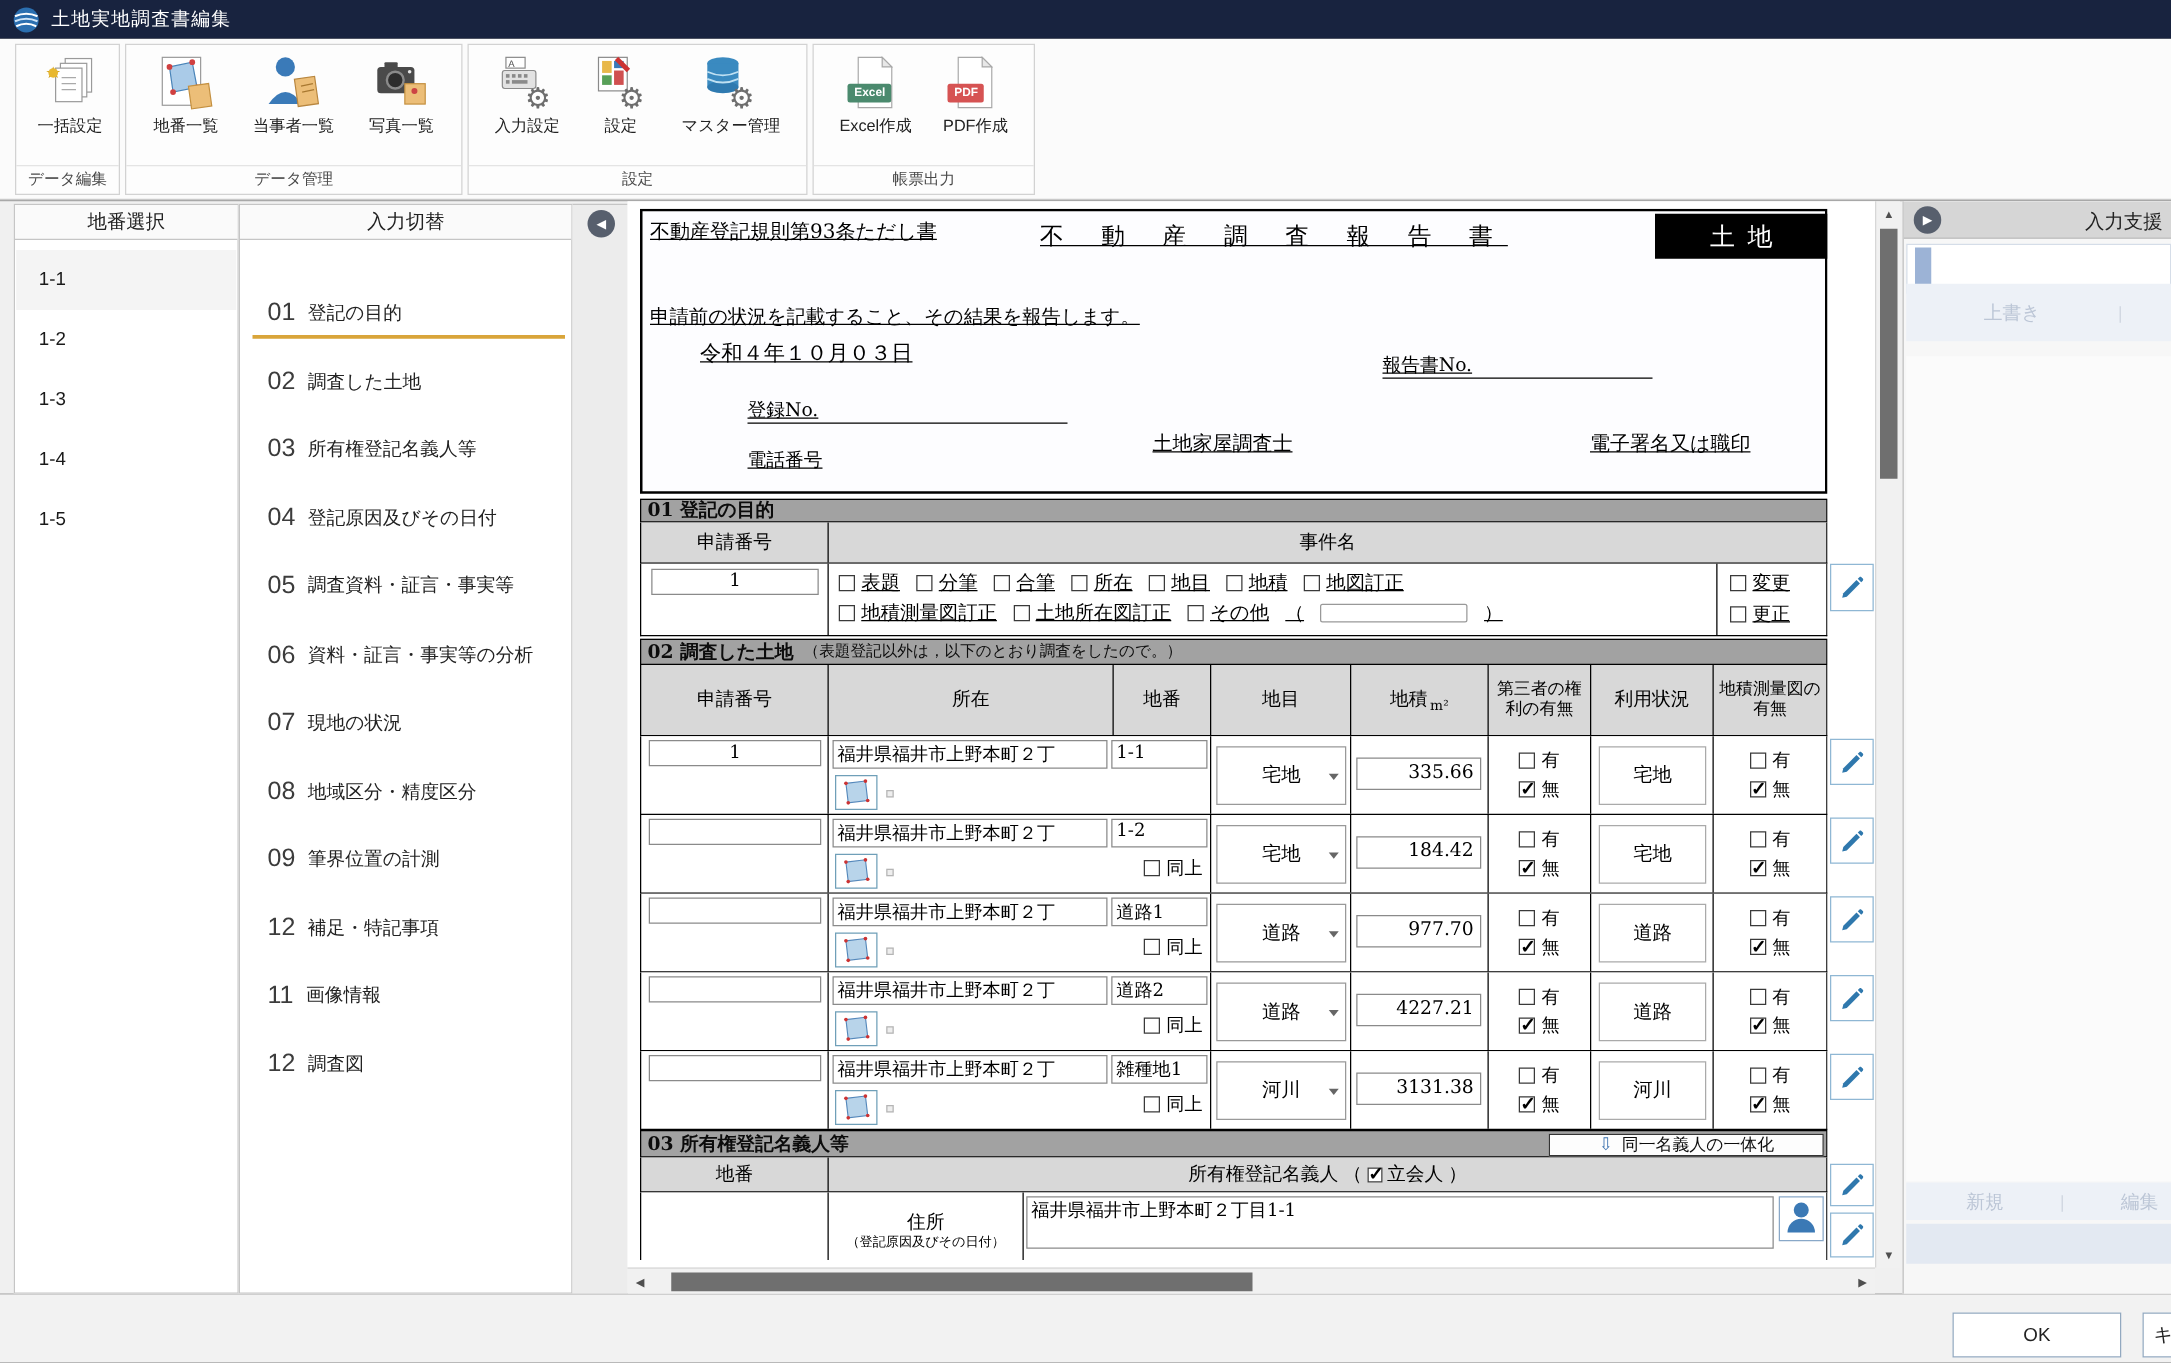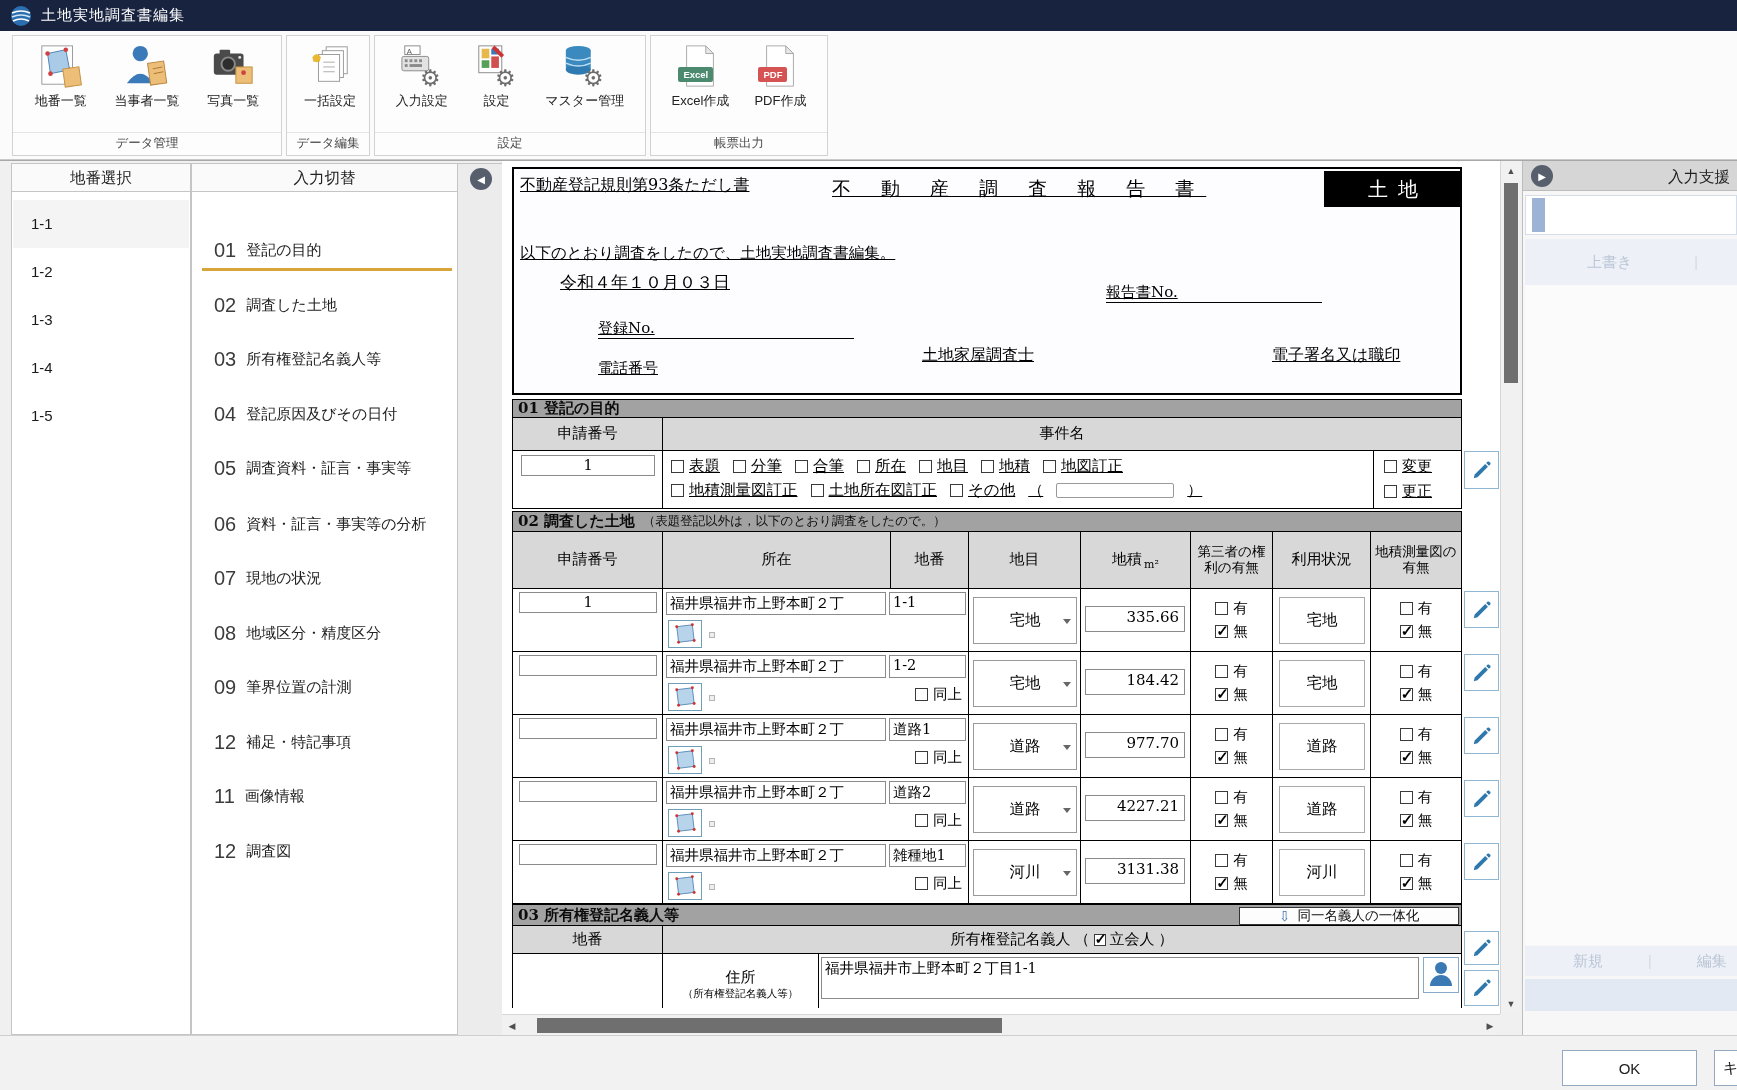--- a/index.html
+++ b/index.html
@@ -124,85 +124,85 @@
     <svg class="logo" width="22" height="22" viewBox="0 0 22 22">
       <circle cx="11" cy="11" r="10" fill="#2b6fb0"></circle>
       <path d="M2 8 Q11 4 20 8" stroke="#fff" stroke-width="1.6" fill="none"></path>
       <path d="M2 12 Q11 8 20 12" stroke="#cfe4f7" stroke-width="1.6" fill="none"></path>
       <path d="M3 16 Q11 12 19 16" stroke="#fff" stroke-width="1.6" fill="none"></path>
     </svg>
     <span class="ttl">土地実地調査書編集</span>
   </div>
 
   <div class="toolbar">
-
-    <div class="tb-group" style="width:270px">
-      <div class="tb-btnrow">
-        <div class="tb-btn">
-          <span class="tb-ico">
-            <svg width="46" height="46" viewBox="0 0 48 48">
-              <rect x="4" y="3" width="32" height="40" fill="#fff" stroke="#9a9a9a"></rect>
-              <polygon points="10,11 29,7 33,28 13,32" fill="#aacbe8" stroke="#4a84b8"></polygon>
-              <circle cx="10" cy="11" r="2.4" fill="#d04040"></circle>
-                <circle cx="29" cy="7" r="2.4" fill="#d04040"></circle>
-              <circle cx="33" cy="28" r="2.4" fill="#d04040"></circle>
-                <circle cx="13" cy="32" r="2.4" fill="#d04040"></circle>
-              <rect x="27" y="26" width="17" height="19" fill="#ecbe78" stroke="#c49040" transform="rotate(-8 35 35)"></rect>
-            </svg>
-          </span>
-          <span class="tb-lbl">地番一覧</span>
-        </div>
-        <div class="tb-btn">
-          <span class="tb-ico">
-            <svg width="46" height="46" viewBox="0 0 48 48">
-              <circle cx="17" cy="11" r="8" fill="#3a7ab8"></circle>
-              <path d="M3 42 Q17 22 31 42 Z" fill="#3a7ab8"></path>
-              <rect x="26" y="20" width="17" height="23" fill="#ecbe78" stroke="#b8863f" transform="rotate(-8 34 31)"></rect>
-              <line x1="30" y1="27" x2="40" y2="25" stroke="#a87830"></line>
-              <line x1="31" y1="32" x2="41" y2="30" stroke="#a87830"></line>
-            </svg>
-          </span>
-          <span class="tb-lbl">当事者一覧</span>
-        </div>
-        <div class="tb-btn">
-          <span class="tb-ico">
-            <svg width="46" height="46" viewBox="0 0 48 48">
-              <rect x="10" y="7" width="11" height="7" rx="1" fill="#4a4a4a"></rect>
-              <rect x="4" y="11" width="31" height="22" rx="3" fill="#4a4a4a"></rect>
-              <circle cx="19" cy="22" r="7" fill="#2d2d2d" stroke="#8a8a8a" stroke-width="2"></circle>
-              <circle cx="31" cy="15" r="1.5" fill="#e8e8e8"></circle>
-              <rect x="27" y="25" width="17" height="17" fill="#ecbe78" stroke="#c49040"></rect>
-              <circle cx="35" cy="31" r="2.5" fill="#cc4444"></circle>
-            </svg>
-          </span>
-          <span class="tb-lbl">写真一覧</span>
-        </div>
-      </div>
-      <div class="tb-cap">データ管理</div>
-    </div>
 
     <div class="tb-group" style="width:84px">
       <div class="tb-btnrow">
         <div class="tb-btn">
           <span class="tb-ico">
             <svg width="46" height="46" viewBox="0 0 48 48">
               <rect x="20" y="4" width="22" height="28" fill="#fff" stroke="#9a9a9a"></rect>
               <rect x="16" y="8" width="22" height="28" fill="#fff" stroke="#9a9a9a"></rect>
               <rect x="12" y="12" width="22" height="28" fill="#fff" stroke="#9a9a9a"></rect>
               <line x1="17" y1="20" x2="29" y2="20" stroke="#aaa"></line>
               <line x1="17" y1="25" x2="29" y2="25" stroke="#aaa"></line>
               <line x1="17" y1="30" x2="29" y2="30" stroke="#aaa"></line>
               <path d="M10 12 L13 19 L6 15 L14 15 L7 19 Z" fill="#e8b830" stroke="#d0a020"></path>
               <circle cx="10" cy="16" r="4" fill="#e8b830"></circle>
             </svg>
           </span>
           <span class="tb-lbl">一括設定</span>
         </div>
       </div>
       <div class="tb-cap">データ編集</div>
+    </div>
+
+    <div class="tb-group" style="width:270px">
+      <div class="tb-btnrow">
+        <div class="tb-btn">
+          <span class="tb-ico">
+            <svg width="46" height="46" viewBox="0 0 48 48">
+              <rect x="4" y="3" width="32" height="40" fill="#fff" stroke="#9a9a9a"></rect>
+              <polygon points="10,11 29,7 33,28 13,32" fill="#aacbe8" stroke="#4a84b8"></polygon>
+              <circle cx="10" cy="11" r="2.4" fill="#d04040"></circle>
+                <circle cx="29" cy="7" r="2.4" fill="#d04040"></circle>
+              <circle cx="33" cy="28" r="2.4" fill="#d04040"></circle>
+                <circle cx="13" cy="32" r="2.4" fill="#d04040"></circle>
+              <rect x="27" y="26" width="17" height="19" fill="#ecbe78" stroke="#c49040" transform="rotate(-8 35 35)"></rect>
+            </svg>
+          </span>
+          <span class="tb-lbl">地番一覧</span>
+        </div>
+        <div class="tb-btn">
+          <span class="tb-ico">
+            <svg width="46" height="46" viewBox="0 0 48 48">
+              <circle cx="17" cy="11" r="8" fill="#3a7ab8"></circle>
+              <path d="M3 42 Q17 22 31 42 Z" fill="#3a7ab8"></path>
+              <rect x="26" y="20" width="17" height="23" fill="#ecbe78" stroke="#b8863f" transform="rotate(-8 34 31)"></rect>
+              <line x1="30" y1="27" x2="40" y2="25" stroke="#a87830"></line>
+              <line x1="31" y1="32" x2="41" y2="30" stroke="#a87830"></line>
+            </svg>
+          </span>
+          <span class="tb-lbl">当事者一覧</span>
+        </div>
+        <div class="tb-btn">
+          <span class="tb-ico">
+            <svg width="46" height="46" viewBox="0 0 48 48">
+              <rect x="10" y="7" width="11" height="7" rx="1" fill="#4a4a4a"></rect>
+              <rect x="4" y="11" width="31" height="22" rx="3" fill="#4a4a4a"></rect>
+              <circle cx="19" cy="22" r="7" fill="#2d2d2d" stroke="#8a8a8a" stroke-width="2"></circle>
+              <circle cx="31" cy="15" r="1.5" fill="#e8e8e8"></circle>
+              <rect x="27" y="25" width="17" height="17" fill="#ecbe78" stroke="#c49040"></rect>
+              <circle cx="35" cy="31" r="2.5" fill="#cc4444"></circle>
+            </svg>
+          </span>
+          <span class="tb-lbl">写真一覧</span>
+        </div>
+      </div>
+      <div class="tb-cap">データ管理</div>
     </div>
 
     <div class="tb-group" style="width:272px">
       <div class="tb-btnrow">
         <div class="tb-btn">
           <span class="tb-ico">
             <svg width="46" height="46" viewBox="0 0 48 48">
               <rect x="6" y="3" width="16" height="9" fill="#fff" stroke="#8a8a8a"></rect>
               <text x="8" y="11" font-size="8" fill="#555">A</text>
               <rect x="3" y="14" width="28" height="15" rx="2" fill="#e2e2e2" stroke="#8a8a8a"></rect>
@@ -345,21 +345,21 @@
       <div class="collapse-btn" style="left:12px;top:4px">◀</div>
     </div>
 
     <div class="docview">
       <div class="form">
 
         <div class="f-head">
           <div class="abs" style="left:6px;top:6px;font-size:16px">不動産登記規則第93条ただし書</div>
           <div class="abs f-title-main" style="left:318px;top:7px">不 動 産 調 査 報 告 書</div>
           <div class="f-cat">土地</div>
-          <div class="abs" style="left:6px;top:74px;font-size:15.5px">以下のとおり調査をしたので、土地実地調査書編集。</div>
+          <div class="abs" style="left:6px;top:74px;font-size:15.5px">申請前の状況を記載すること、その結果を報告します。</div>
           <div class="abs" style="left:46px;top:102px;font-size:17px">令和４年１０月０３日</div>
           <div class="abs uline" style="left:592px;top:114px;width:216px;font-size:15px">
             <span>報告書No.</span>
           </div>
           <div class="abs uline" style="left:84px;top:150px;width:256px;font-size:15px">
             <span>登録No.</span>
           </div>
           <div class="abs" style="left:84px;top:190px;font-size:15px">電話番号</div>
           <div class="abs" style="left:408px;top:176px;font-size:16px">土地家屋調査士</div>
           <div class="abs" style="left:758px;top:176px;font-size:16px">電子署名又は職印</div>
@@ -754,21 +754,21 @@
             <span>（</span>
             <span class="cb checked" style="width:12px;height:12px"></span>
             <span>立会人</span>
             <span>）</span>
           </div>
         </div>
         <div class="trow" style="top:787px;height:62px">
           <div class="cell" style="width:150px"></div>
           <div class="cell" style="width:156px;display:flex;flex-direction:column;align-items:center;justify-content:center">
             <span style="font-size:15px">住所</span>
-            <span style="font-size:10.5px">（所有権登記名義人等）</span>
+            <span style="font-size:10.5px">（登記原因及びその日付）</span>
           </div>
           <div class="cell" style="flex:1">
             <div class="ipt" style="left:2px;top:3px;right:42px;height:42px;font-size:14.5px">福井県福井市上野本町２丁目1-1</div>
             <div class="personbtn">
               <div>
                   <div class="p-head"></div>
                   <div class="p-body"></div>
                 </div>
             </div>
           </div>
@@ -838,21 +838,21 @@
     </div>
 
     <div class="rpanel">
       <div class="rp-head">
         <div class="collapse-btn" style="left:8px;top:4px">▶</div>
         <span class="rp-title">入力支援</span>
       </div>
       <div class="rp-list">
         <div class="rp-sel"></div>
       </div>
-      <div class="rp-row" style="top:78px;height:46px">
+      <div class="rp-row" style="top:66px;height:46px">
         <span class="rp-dis" style="margin-left:62px">上書き</span>
         <span class="rp-sep" style="margin-left:62px">|</span>
       </div>
       <div style="position:absolute;left:2px;right:0;top:124px;height:660px;background:#fbfbfb"></div>
       <div class="rp-row" style="top:785px;height:30px">
         <span class="rp-dis" style="margin-left:48px">新規</span>
         <span class="rp-sep" style="margin-left:45px">|</span>
         <span class="rp-dis" style="margin-left:45px">編集</span>
       </div>
       <div style="position:absolute;left:2px;right:0;top:818px;height:32px;background:#e3e9f2"></div>

